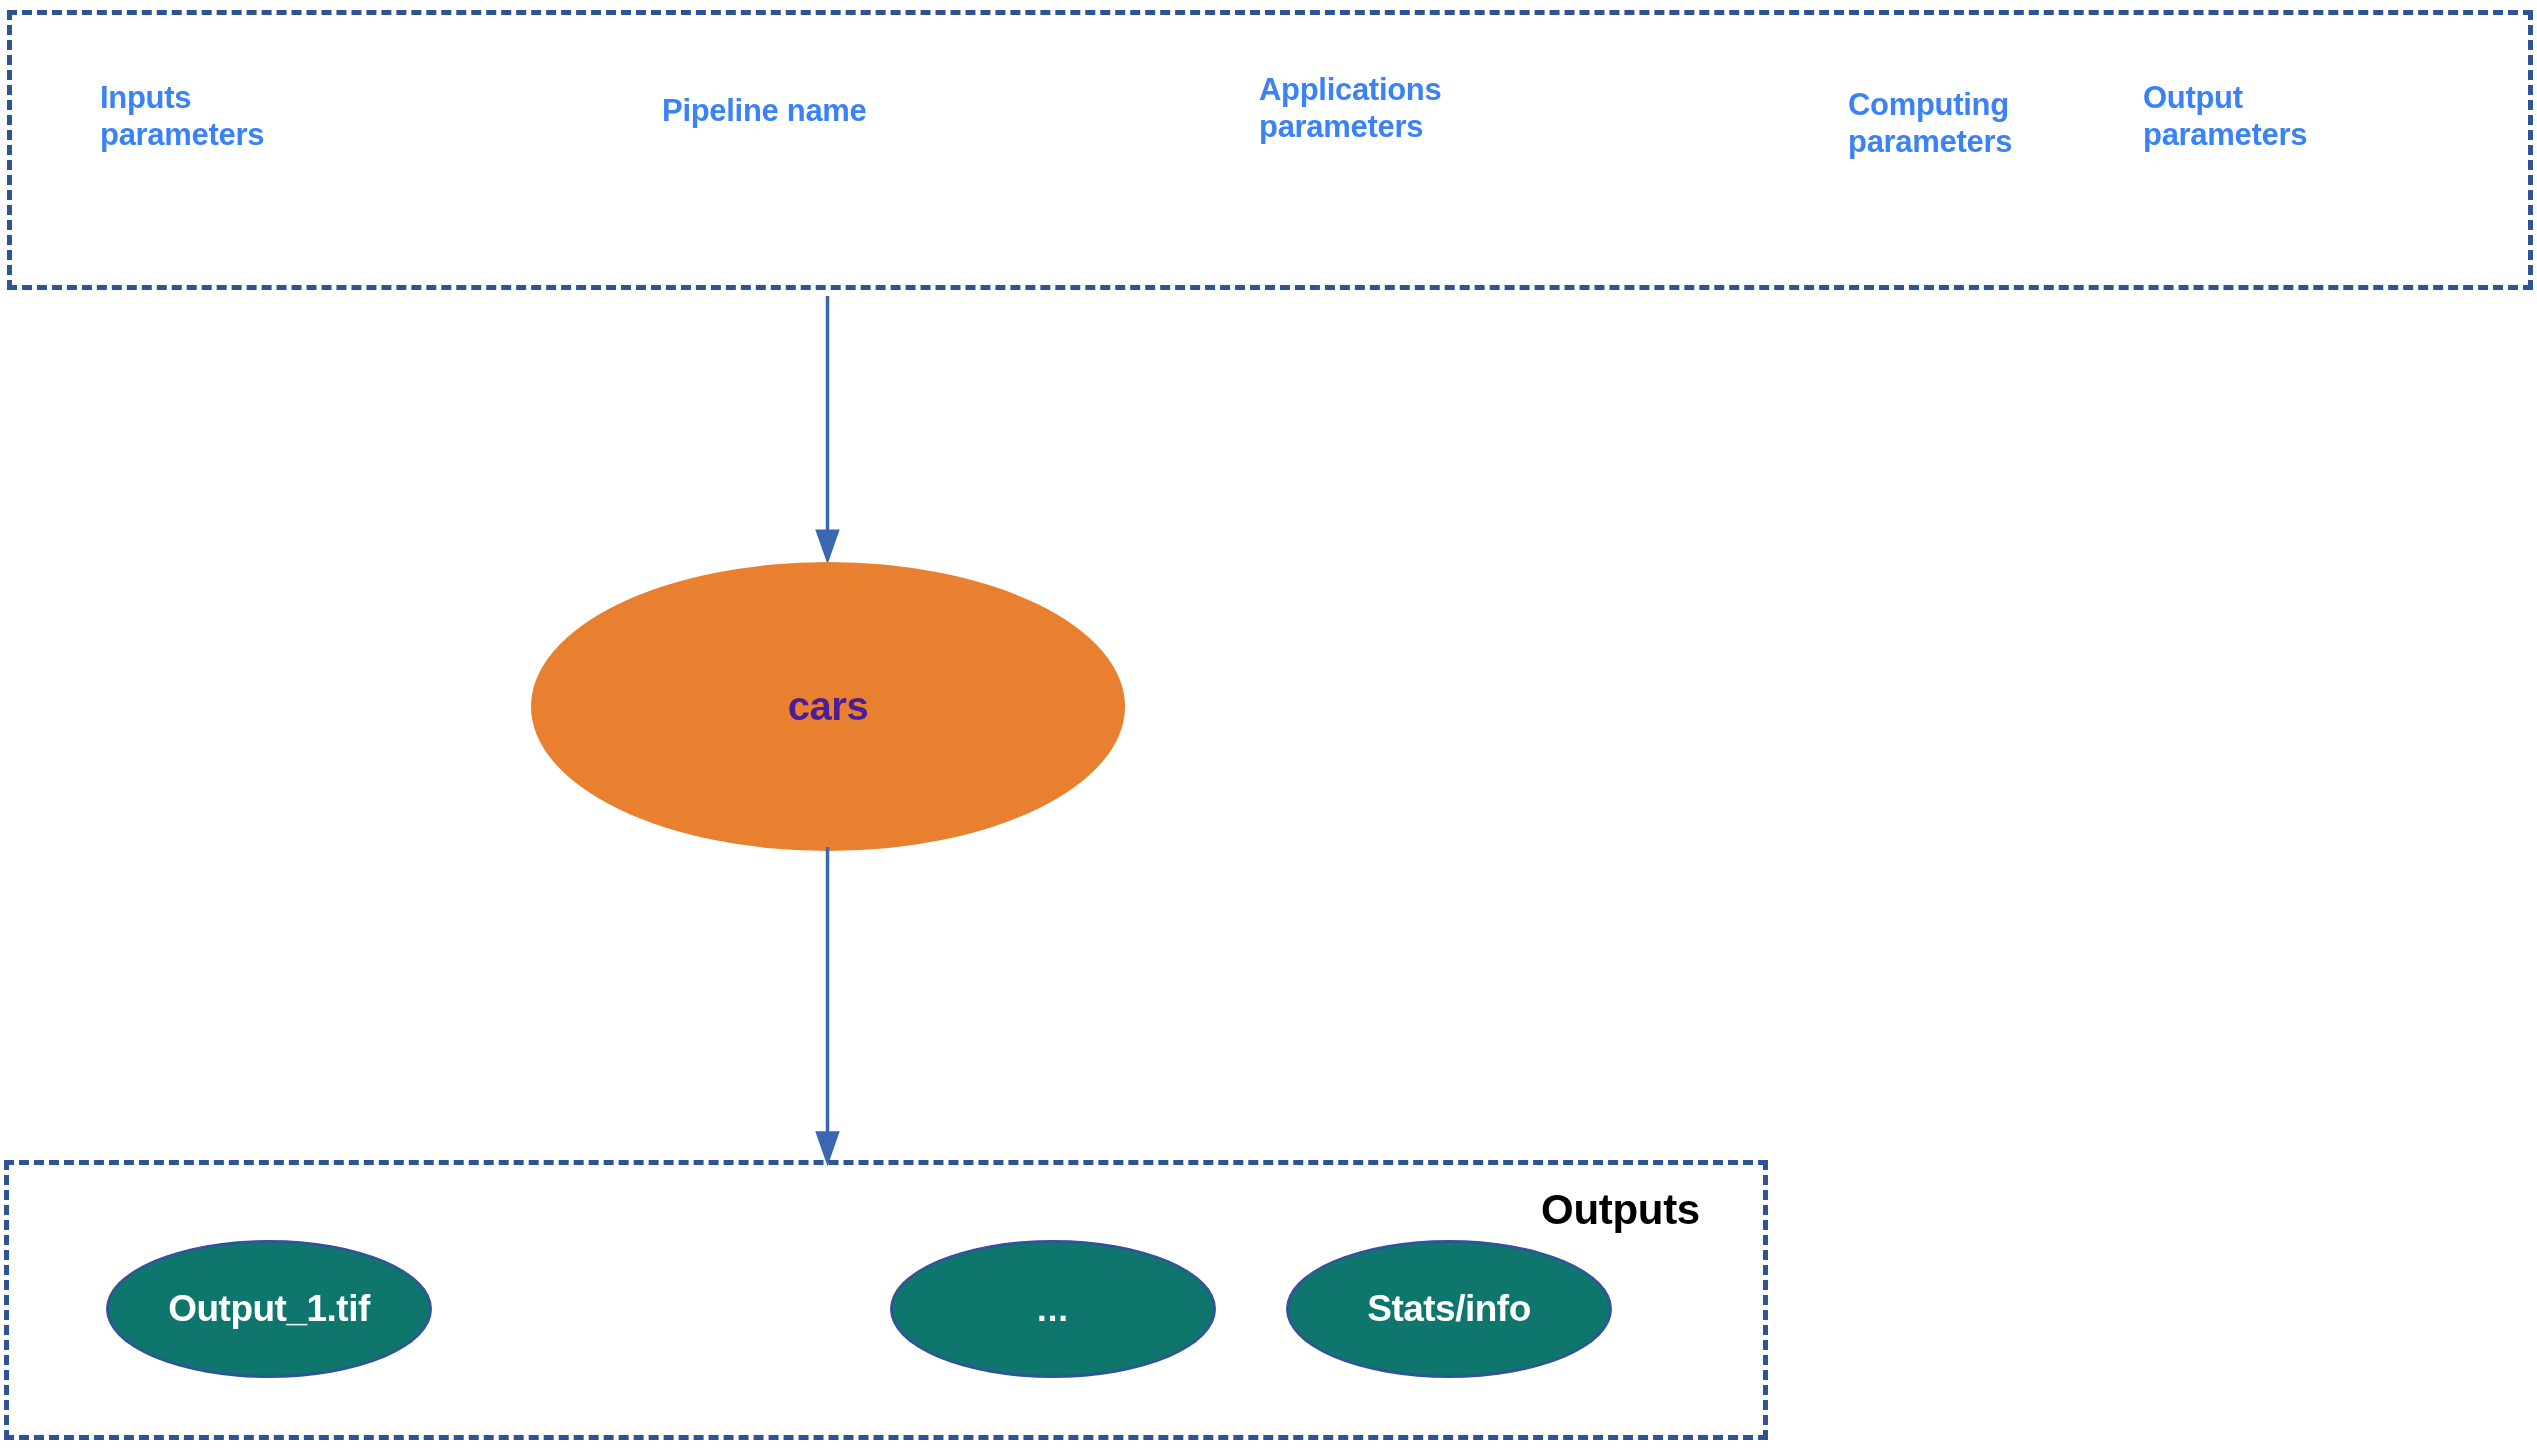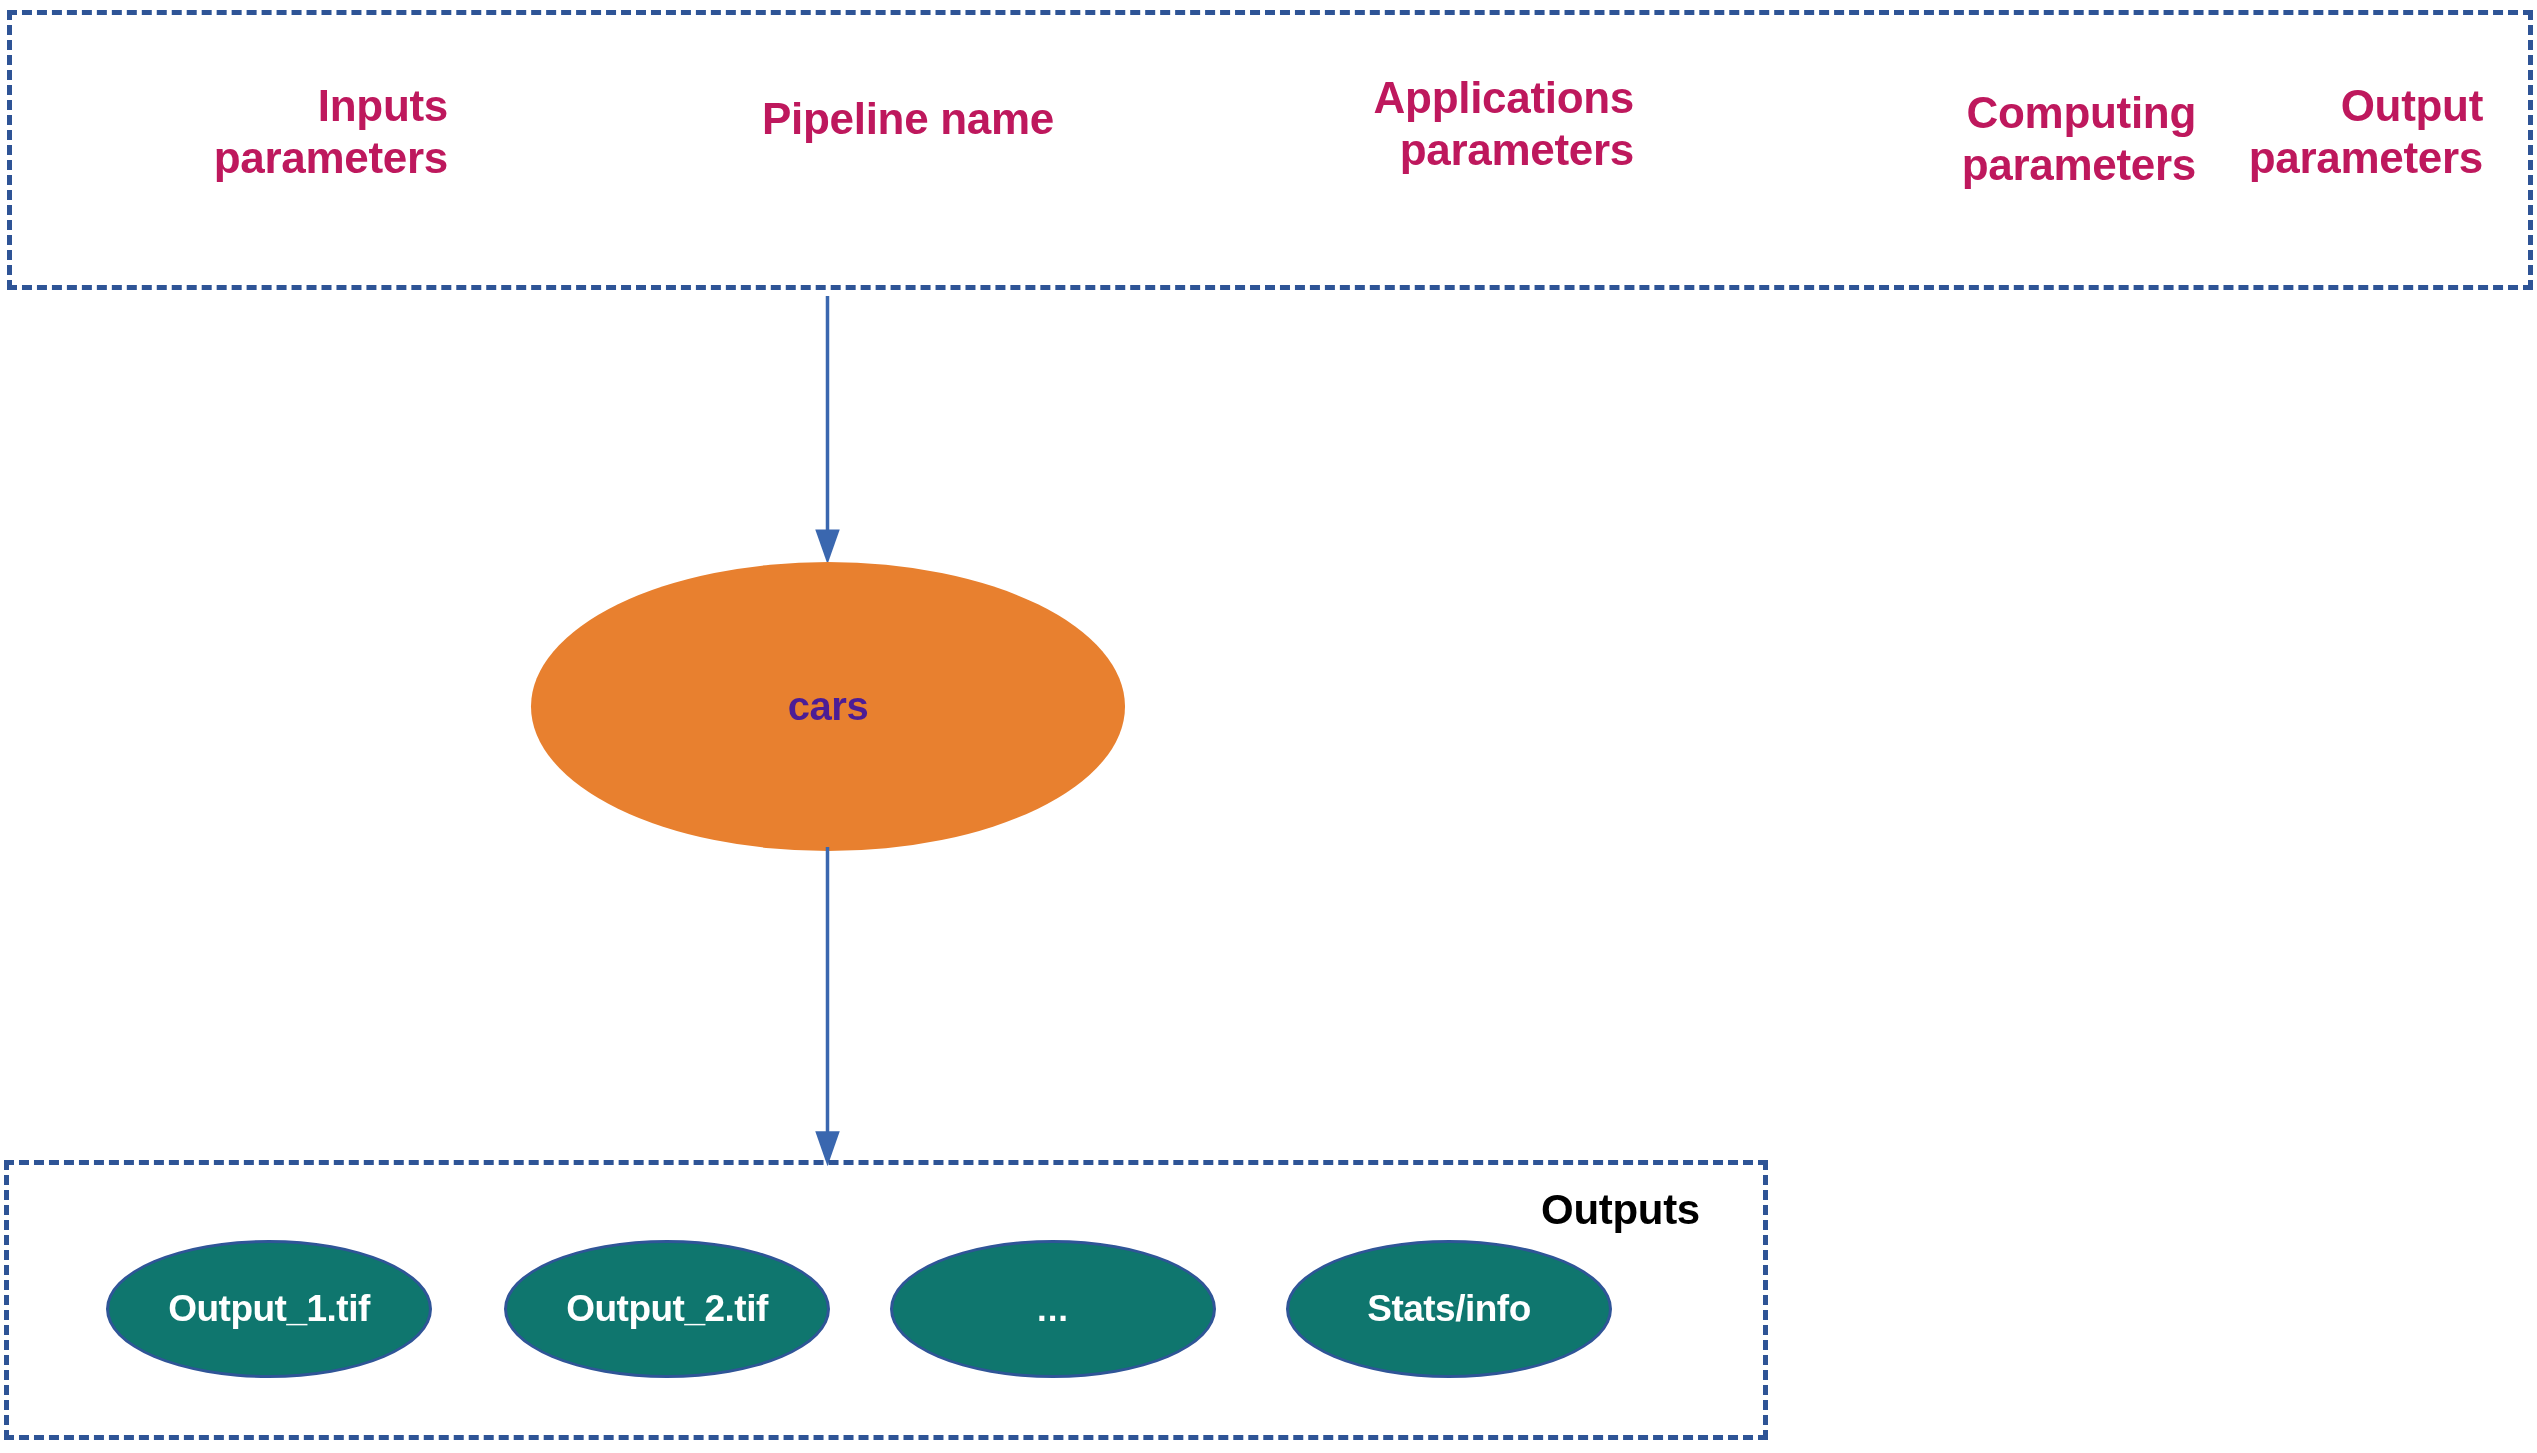--- a/index.html
+++ b/index.html
@@ -35,24 +35,24 @@
   #outputs-box {
     left: 4.4px;
     top: 1160px;
     width: 1764px;
     height: 280px;
   }
 
   
   .param-label {
     position: absolute;
-    text-align: right;
+    text-align: left;
     font-weight: bold;
-    color: #be185d;
-    font-size: 44px;
+    color: #3b82f6;
+    font-size: 31px;
     line-height: 1.18;
     letter-spacing: -0.3px;
     white-space: pre-line;
   }
   #label-inputs      { left: 100px;  top: 80px;  width: 348px; }
   #label-pipeline    { left: 662px;  top: 93px; width: 392px; }
   #label-apps        { left: 1259px; top: 72px;  width: 375px; }
   #label-computing   { left: 1848px; top: 87px; width: 348px; }
   #label-output      { left: 2143px; top: 80px;  width: 340px; }
 
@@ -162,23 +162,20 @@
   </svg>
 
   <div class="dashed-box" id="outputs-box"></div>
 
   <div id="outputs-group-label">Outputs</div>
 
   <div class="output-node" id="output-node-0">
     <span class="output-node-label">Output_1.tif</span>
   </div>
 
-  <div class="output-node" id="output-node-1">
-    <span class="output-node-label">Output_2.tif</span>
-  </div>
 
   <div class="output-node is-ellipsis" id="output-node-2">
     <span class="output-node-label">...</span>
   </div>
 
   <div class="output-node" id="output-node-3">
     <span class="output-node-label">Stats/info</span>
   </div>
 
 </div>

